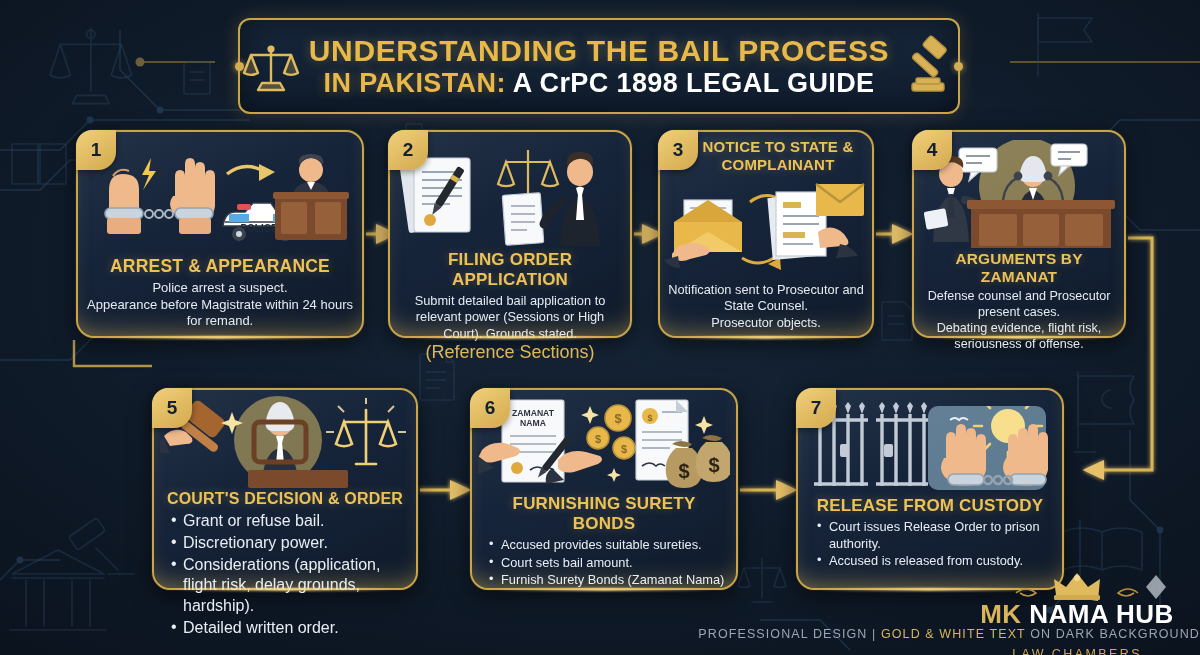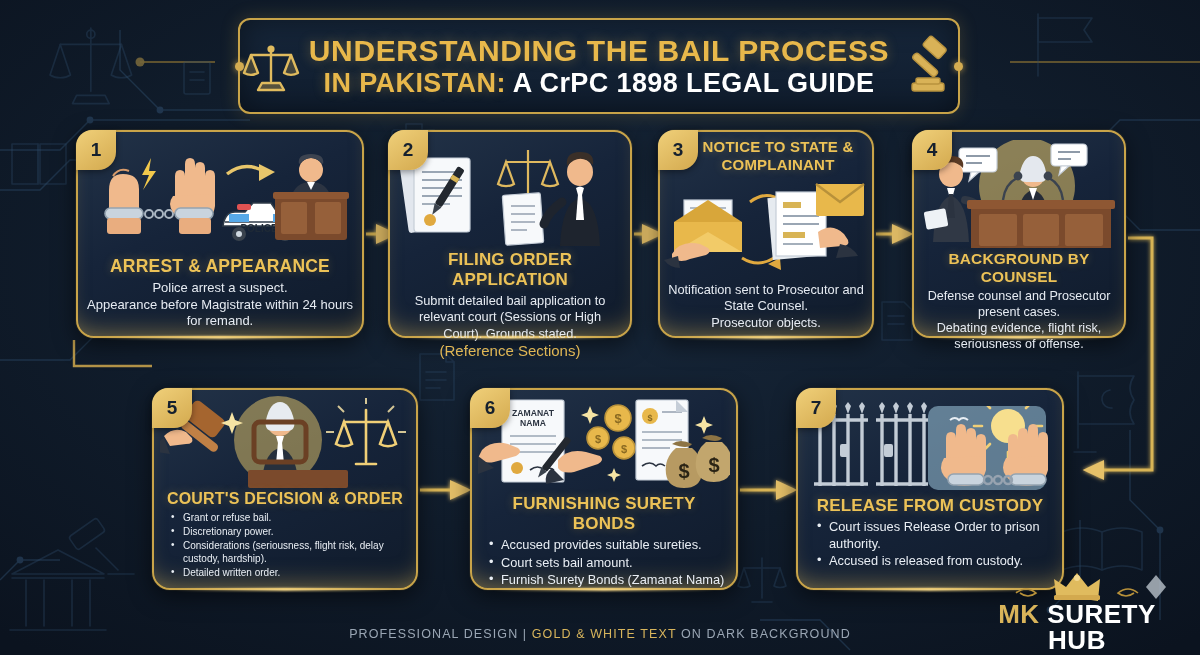--- a/index.html
+++ b/index.html
@@ -99,21 +99,21 @@
   .c5 { left: 152px; top: 388px; width: 266px; height: 202px; }
   .c6 { left: 470px; top: 388px; width: 268px; height: 202px; }
   .c7 { left: 796px; top: 388px; width: 268px; height: 202px; }
 
   
   .connectors { position: absolute; inset: 0; pointer-events: none; }
 
   
   .footer-note {
     position: absolute; left: 0; right: 0; bottom: 14px;
-    text-align: center; font-size: 12.5px; letter-spacing: 1.1px;
+    text-align: right; font-size: 12.5px; letter-spacing: 1.1px;
     color: #9aa6b4;
   }
   .footer-note .gold { color: #d8b55c; }
 
   .logo {
     position: absolute; right: 14px; bottom: 8px;
     width: 218px; height: 76px;
     text-align: center;
   }
   .logo-main { font-size: 26px; font-weight: bold; letter-spacing: .5px; line-height: 1; }
@@ -427,22 +427,22 @@
           <path d="M19 16 q13 -14 26 -1 q2 -13 -13 -13 q-15 0 -13 14" fill="#3a2f28"></path>
           <path d="M12 96 q2 -44 20 -48 q18 4 20 48 Z" fill="#1e242e"></path>
           <path d="M28 38 l4 14 4 -14 q-4 -3 -8 0" fill="#ffffff"></path>
           <path d="M30 44 l-2 26 h8 l-2 -26" fill="#ffffff"></path>
           <path d="M14 52 q-14 10 -18 22" stroke="#1e242e" stroke-width="9" fill="none" stroke-linecap="round"></path>
         </g>
       </svg>
     </div>
     <div class="card-body" style="top:118px">
       <div class="card-title" style="font-size:17px">FILING ORDER APPLICATION</div>
-      <div class="card-desc" style="font-size:12.8px">Submit detailed bail application to relevant court (Sessions or High Court). Grounds stated.</div>
-      <div class="card-note" style="font-size:15px">(Reference Sections)</div>
+      <div class="card-desc" style="font-size:12.8px">Submit detailed bail application to relevant power (Sessions or High Court). Grounds stated.</div>
+      <div class="card-note" style="font-size:18px">(Reference Sections)</div>
     </div>
   </div>
 
   <div class="card c3">
     <div class="badge">3</div>
     <div class="card-body" style="top:6px;left:30px;right:6px">
       <div class="card-title" style="font-size:15px;line-height:1.18">NOTICE TO STATE &amp; COMPLAINANT</div>
     </div>
     <div class="card-art" style="top:48px;height:96px">
       <svg width="204" height="96" viewBox="0 0 204 96">
@@ -545,21 +545,21 @@
         <g transform="translate(52,60)">
           <rect x="0" y="6" width="140" height="46" rx="3" fill="#7b4a2c"></rect>
           <rect x="8" y="14" width="38" height="32" rx="2" fill="#96603a"></rect>
           <rect x="52" y="14" width="36" height="32" rx="2" fill="#96603a"></rect>
           <rect x="94" y="14" width="38" height="32" rx="2" fill="#96603a"></rect>
           <rect x="-4" y="0" width="148" height="9" rx="2" fill="#8e5733"></rect>
         </g>
       </svg>
     </div>
     <div class="card-body" style="top:118px">
-      <div class="card-title" style="font-size:15.4px">BACKGROUND BY COUNSEL</div>
+      <div class="card-title" style="font-size:15.4px">ARGUMENTS BY ZAMANAT</div>
       <div class="card-desc" style="font-size:12.6px;white-space:pre-line">Defense counsel and Prosecutor present cases.
 Debating evidence, flight risk, seriousness of offense.</div>
     </div>
   </div>
 
   <div class="card c5">
     <div class="badge">5</div>
     <div class="card-art" style="top:6px;height:92px">
       <svg width="250" height="92" viewBox="0 0 250 92">
         <circle cx="118" cy="44" r="44" fill="#e8c76a" opacity=".5"></circle>
@@ -597,24 +597,24 @@
             <path d="M-2 28 h-8"></path>
               <path d="M62 28 h8"></path>
           </g>
         </g>
 
         <rect x="88" y="74" width="100" height="18" rx="2" fill="#7b4a2c"></rect>
       </svg>
     </div>
     <div class="card-body" style="top:100px;left:10px;right:10px">
       <div class="card-title" style="font-size:16px">COURT'S DECISION &amp; ORDER</div>
-      <ul class="bullets" style="font-size:10px">
+      <ul class="bullets" style="font-size:16px">
         <li>Grant or refuse bail.</li>
         <li>Discretionary power.</li>
-        <li>Considerations (seriousness, flight risk, delay custody, hardship).</li>
+        <li>Considerations (application, flight risk, delay grounds, hardship).</li>
         <li>Detailed written order.</li>
       </ul>
     </div>
   </div>
 
   <div class="card c6">
     <div class="badge">6</div>
     <div class="card-art" style="top:8px;height:94px">
       <svg width="252" height="94" viewBox="0 0 252 94">
 
@@ -794,18 +794,18 @@
         <rect x="0" y="22" width="46" height="5" rx="1.5" fill="#d3a94e"></rect>
         <circle cx="23" cy="5" r="3" fill="#f2d892"></circle>
       </g>
       <g stroke="#b8913a" stroke-width="1.6" fill="none">
         <path d="M48 22 q10 -8 20 0 q-8 6 -16 0"></path>
         <path d="M170 22 q-10 -8 -20 0 q8 6 16 0"></path>
       </g>
       <path d="M188 4 l10 12 -10 12 -10 -12 Z" fill="#b9c2cb" opacity=".8"></path>
     </svg>
     <div class="logo-main">
-      <span class="logo-mk">MK</span><span class="logo-rest"> SURETY HUB</span>
+      <span class="logo-mk">MK</span><span class="logo-rest"> NAMA HUB</span>
     </div>
     <div class="logo-sub">LAW CHAMBERS</div>
   </div>
 
 </div>
 
 </body></html>

